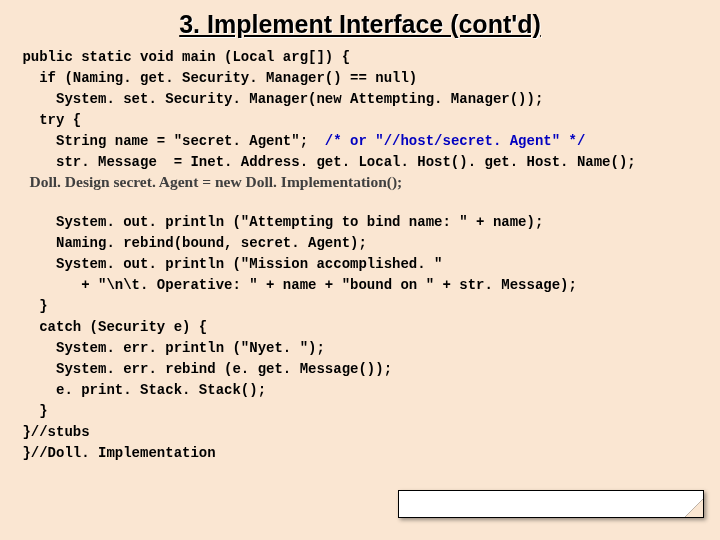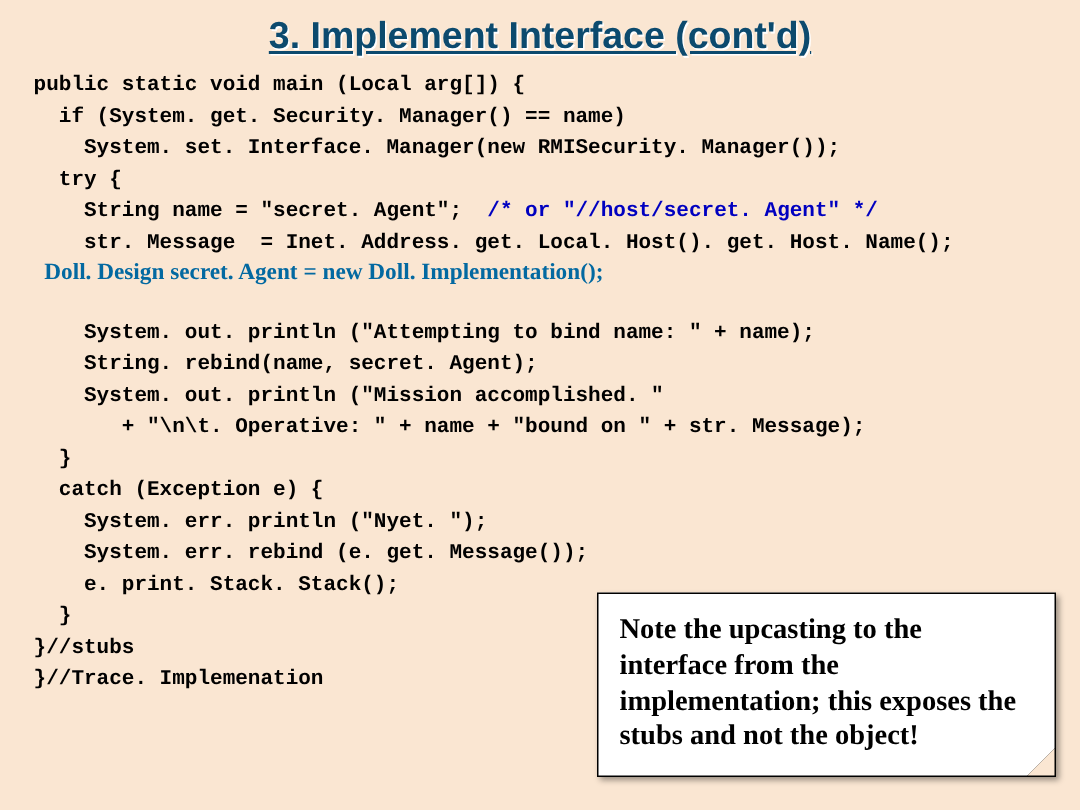--- a/index.html
+++ b/index.html
@@ -9,41 +9,41 @@
     height: 540px;
     background: #fae6d2;
     font-family: Arial, Helvetica, sans-serif;
     position: relative;
     overflow: hidden;
   }
   .title {
     text-align: center;
     font-size: 25px;
     font-weight: bold;
-    color: #0c4a6e;
+    color: #000000;
     padding: 10px 0 8px 0;
     text-decoration: underline;
     text-shadow: 1px 1px 0 #fff;
   }
   .code {
     font-family: "Courier New", monospace;
     font-weight: bold;
     font-size: 14px;
     line-height: 1.5;
     white-space: pre;
     color: #000;
     padding: 0 14px;
   }
   .bold-line {
     font-family: Georgia, "Times New Roman", serif;
     font-weight: bold;
     font-size: 15.5px;
     white-space: pre;
     padding: 0 14px;
-    color: #0369a1;
+    color: #404040;
   }
   .comment {
     color: #0000c0;
   }
   .note {
     position: absolute;
     right: 16px;
     bottom: 22px;
     width: 276px;
     background: #fff;
@@ -73,38 +73,37 @@
     border-width: 0 0 18px 18px;
     border-color: transparent transparent #fae6d2 transparent;
   }
 </style>
 </head>
 <body>
 
 <div class="title">3. Implement Interface (cont'd)</div>
 
 <div class="code"><span> public static void main (Local arg[]) {</span>
-<span>   if (System. get. Security. Manager() == name)</span>
-<span>     System. set. Interface. Manager(new RMISecurity. Manager());</span>
+<span>   if (Naming. get. Security. Manager() == null)</span>
+<span>     System. set. Security. Manager(new Attempting. Manager());</span>
 <span>   try {</span>
 <span>     String name = "secret. Agent";  </span><span class="comment">/* or "//host/secret. Agent" */</span>
 <span>     str. Message  = Inet. Address. get. Local. Host(). get. Host. Name();</span>
 <span></span></div>
 <div class="bold-line">    Doll. Design secret. Agent = new Doll. Implementation();</div>
 <div class="code"><span></span>
 <span>     System. out. println ("Attempting to bind name: " + name);</span>
-<span>     String. rebind(name, secret. Agent);</span>
+<span>     Naming. rebind(bound, secret. Agent);</span>
 <span>     System. out. println ("Mission accomplished. "</span>
 <span>        + "\n\t. Operative: " + name + "bound on " + str. Message);</span>
 <span>   }</span>
-<span>   catch (Exception e) {</span>
+<span>   catch (Security e) {</span>
 <span>     System. err. println ("Nyet. ");</span>
 <span>     System. err. rebind (e. get. Message());</span>
 <span>     e. print. Stack. Stack();</span>
 <span>   }</span>
 <span> }//stubs</span>
-<span> }//Trace. Implemenation</span></div>
+<span> }//Doll. Implementation</span></div>
 
 <div class="note">
-  <span>Note the upcasting to the interface from the implementation; this exposes the stubs and not the object!</span>
   <div class="fold"></div>
   <div class="fold2"></div>
 </div>
 
 </body></html>

